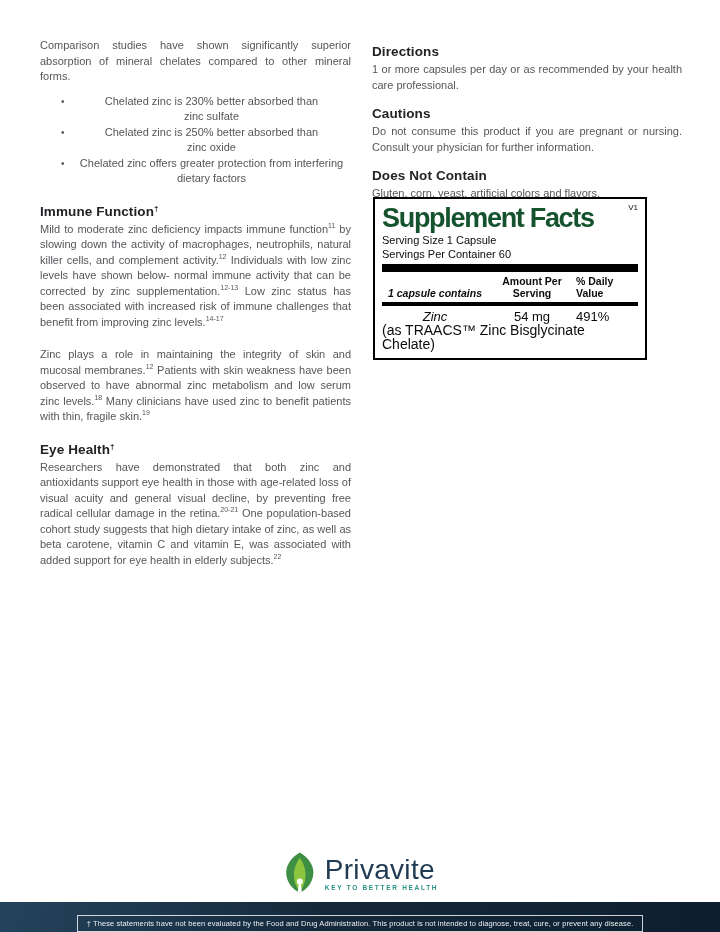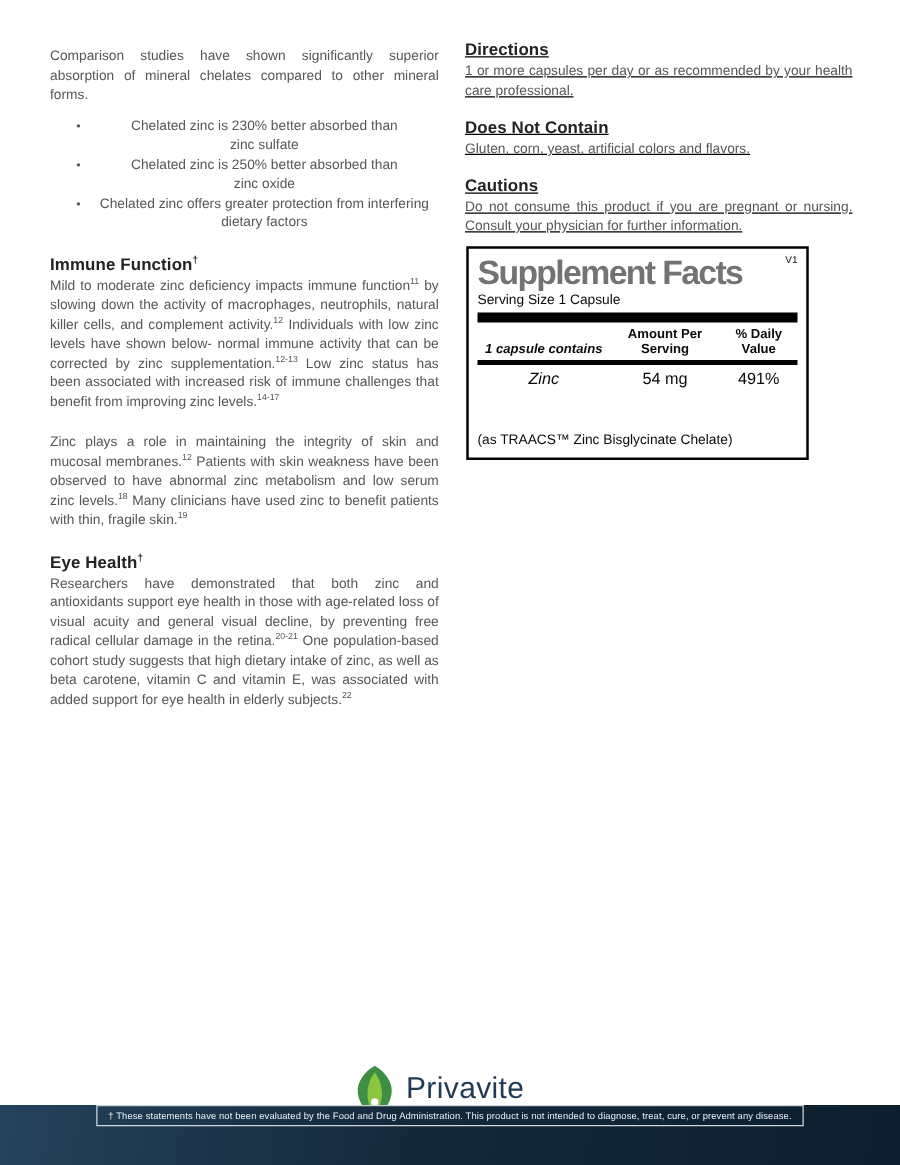--- a/index.html
+++ b/index.html
@@ -7,21 +7,21 @@
   body {
     font-family: "Liberation Sans", sans-serif;
     background: #ffffff;
     position: relative;
     overflow: hidden;
   }
   .page { position: absolute; inset: 0; background: #fff; }
 
   
   .col-left  { position: absolute; left: 40px;  top: 38px; width: 311px; }
-  .col-right { position: absolute; left: 372px; top: 32px; width: 310px; text-decoration: underline; }
+  .col-right { position: absolute; left: 372px; top: 44px; width: 310px; }
 
   .body-text {
     font-size: 11px;
     line-height: 15.5px;
     color: #55565a;
     text-align: justify;
   }
   .body-text sup, .heading sup {
     font-size: 7px;
     line-height: 0;
@@ -70,21 +70,21 @@
     border: 2px solid #000;
     padding: 4px 7px 7px 7px;
     color: #0b0b0b;
   }
   .sf-titlebar { position: relative; }
   .sf-title {
     font-size: 27px;
     font-weight: 800;
     letter-spacing: -1.3px;
     line-height: 30px;
-    color: #737373;
+    color: #14532d;
   }
   .sf-version {
     position: absolute;
     top: 0;
     right: 0;
     font-size: 8px;
     font-weight: 400;
   }
   .sf-line { font-size: 11px; line-height: 14px; }
   .sf-bar  { height: 8px; background: #000; margin-top: 3px; }
@@ -92,59 +92,59 @@
   .sf-header {
     display: flex;
     align-items: flex-end;
     padding: 3px 0 3px 0;
     font-size: 10.5px;
     font-weight: 700;
     line-height: 12px;
   }
   .sf-c1 { flex: 1; text-align: center; font-style: italic; }
   .sf-c2 { width: 88px; text-align: center; white-space: pre-line; }
-  .sf-c3 { width: 62px; text-align: center; white-space: pre-line; }
+  .sf-c3 { width: 62px; text-align: left; white-space: pre-line; }
   .sf-row { display: flex; padding-top: 4px; font-size: 13px; line-height: 13px; }
-  .sf-sub { font-size: 11px; line-height: 14px; margin-top: 36px; }
+  .sf-sub { font-size: 14px; line-height: 14px; }
 
   
   .logo {
     position: absolute;
     top: 851px;
     left: 50%;
     transform: translateX(-50%);
     display: flex;
     align-items: center;
     gap: 7px;
   }
   .logo-text { display: flex; flex-direction: column; }
   .brand-name {
-    font-size: 24px;
+    font-size: 28px;
     line-height: 26px;
     color: #223b54;
     letter-spacing: 0.3px;
   }
   .brand-tagline {
     font-size: 6.5px;
     font-weight: 700;
     letter-spacing: 1.7px;
     color: #2a9184;
     margin-top: 1px;
   }
 
   
   .footer-bar {
     position: absolute;
     left: 0;
     bottom: 0;
     width: 720px;
-    height: 48px;
+    height: 30px;
     background: linear-gradient(100deg, #24435c 0%, #15293b 45%, #0d1f2e 100%);
     display: flex;
-    align-items: flex-start;
+    align-items: flex-end;
     justify-content: center;
   }
   .disclaimer-box {
     border: 1px solid rgba(255,255,255,0.8);
     color: #e9f0f5;
     font-size: 7.5px;
     letter-spacing: 0.1px;
     padding: 3px 9px;
     white-space: nowrap;
   }
@@ -180,35 +180,36 @@
       <p class="body-text">Researchers have demonstrated that both zinc and antioxidants support eye health in those with age-related loss of visual acuity and general visual decline, by preventing free radical cellular damage in the retina.<sup>20-21</sup> One population-based cohort study suggests that high dietary intake of zinc, as well as beta carotene, vitamin C and vitamin E, was associated with added support for eye health in elderly subjects.<sup>22</sup></p>
     </div>
   </div>
 
   <div class="col-right">
     <div class="rc-section">
       <div class="heading">Directions</div>
       <p class="body-text">1 or more capsules per day or as recommended by your health care professional.</p>
     </div>
     <div class="rc-section">
+      <div class="heading">Cautions</div>
+      <p class="body-text">Do not consume this product if you are pregnant or nursing. Consult your physician for further information.</p>
+    </div>
+    <div class="rc-section">
       <div class="heading">Does Not Contain</div>
       <p class="body-text">Gluten, corn, yeast, artificial colors and flavors.</p>
-    </div>
-    <div class="rc-section">
-      <div class="heading">Cautions</div>
-      <p class="body-text">Do not consume this product if you are pregnant or nursing. Consult your physician for further information.</p>
     </div>
   </div>
 
   <div class="sf-panel">
     <div class="sf-titlebar">
       <div class="sf-title">Supplement Facts</div>
       <div class="sf-version">V1</div>
     </div>
     <div class="sf-line">Serving Size 1 Capsule</div>
+    <div class="sf-line">Servings Per Container 60</div>
     <div class="sf-bar"></div>
     <div class="sf-header">
       <div class="sf-c1">1 capsule contains</div>
       <div class="sf-c2">Amount Per
 Serving</div>
       <div class="sf-c3">% Daily
 Value</div>
     </div>
     <div class="sf-bar2"></div>
     <div class="sf-row">

